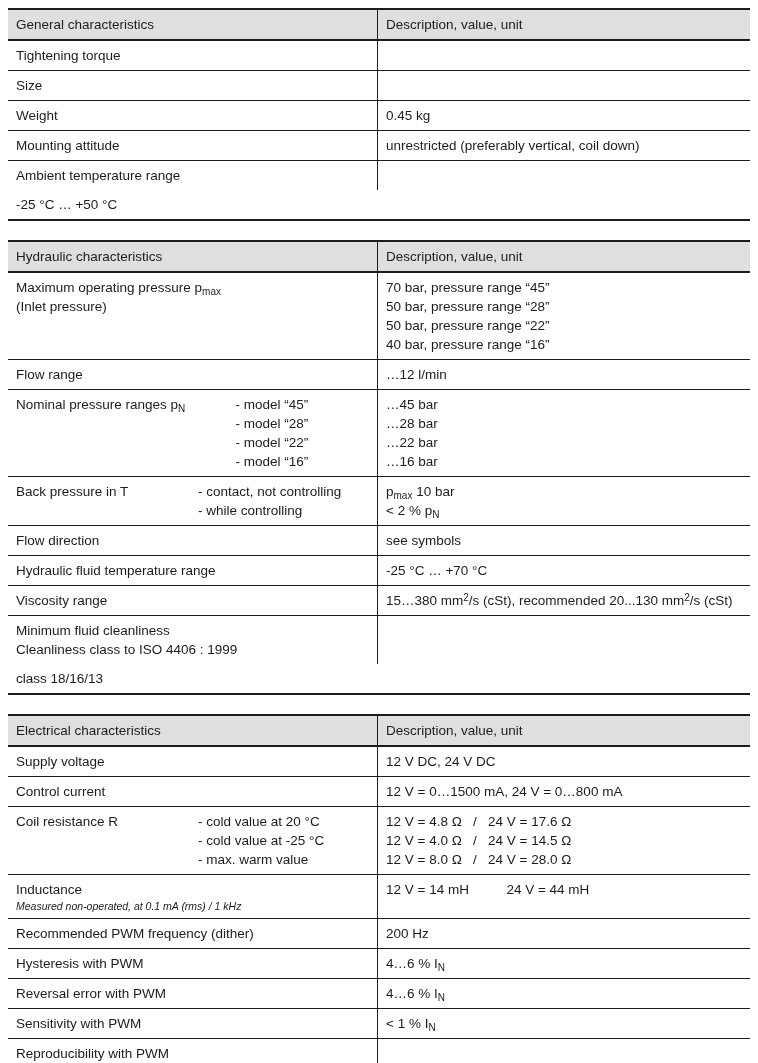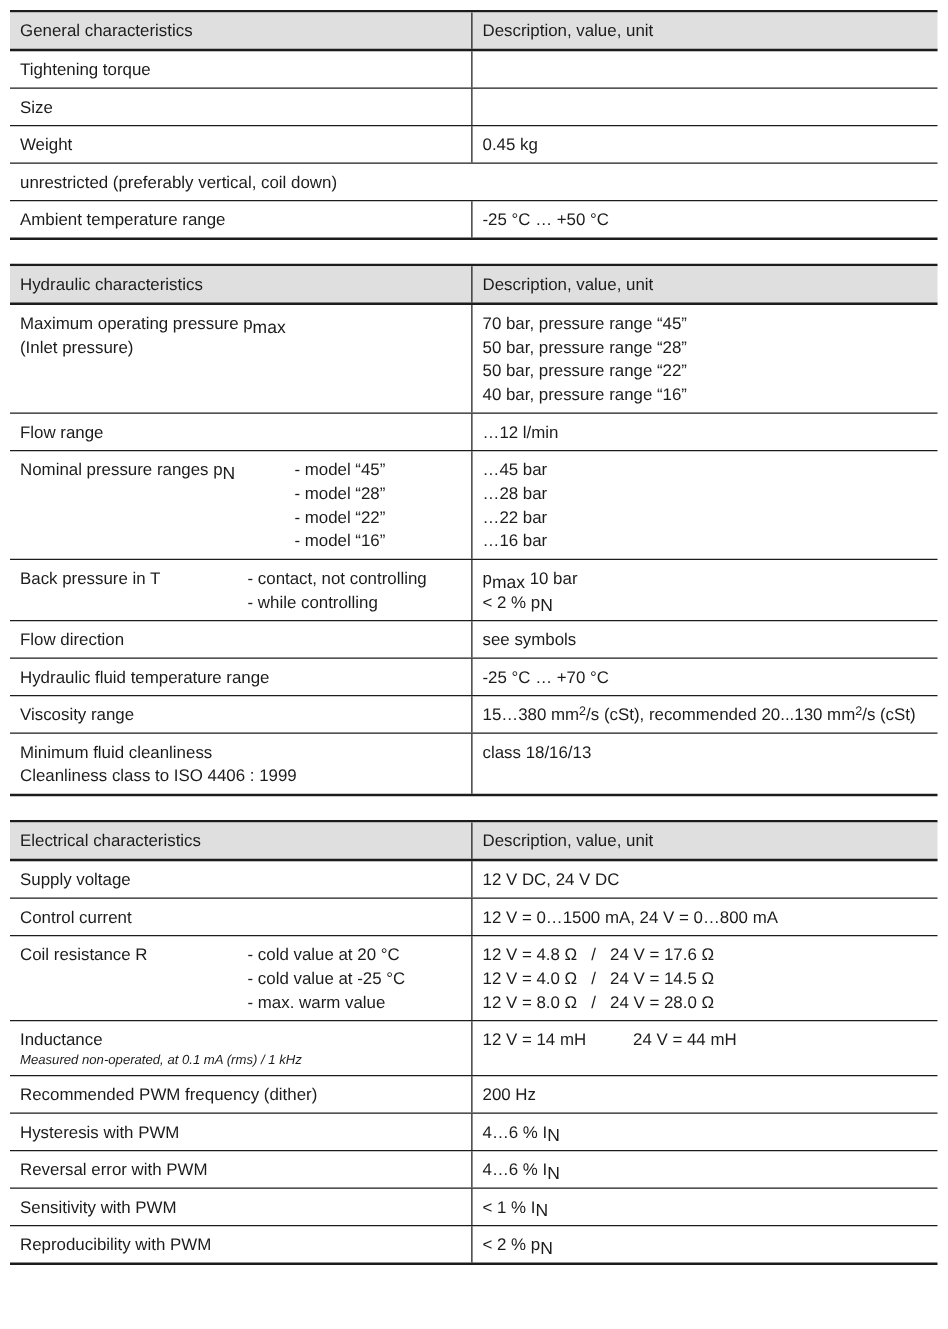--- a/index.html
+++ b/index.html
@@ -29,21 +29,21 @@
   .char-table:last-child { margin-bottom: 0; }
   .t-head {
     display: flex;
     background: #dfdfdf;
     border-bottom: 2px solid #1c1c1c;
   }
   .t-row {
     display: flex;
     border-bottom: 1.5px solid #1c1c1c;
   }
-  .t-row:last-child { border-bottom: none; }
+  .t-row:last-child { border-bottom: none; flex-direction: column; }
   .cell {
     padding: 5px 8px;
     line-height: 19px;
   }
   .c-left {
     width: 370px;
     box-sizing: border-box;
     border-right: 1.5px solid #1c1c1c;
     position: relative;
     flex-shrink: 0;
@@ -60,21 +60,21 @@
     white-space: pre-wrap;
   }
   .note {
     font-size: 10.5px;
     line-height: 13px;
     margin-top: 1px;
     white-space: pre-wrap;
     font-style: italic;
   }
   sub {
-    font-size: 14px;
+    font-size: 10px;
     line-height: 0;
     vertical-align: -2.5px;
     margin-top: 48px;
   }
   sup {
     font-size: 10px;
     line-height: 0;
     vertical-align: 4px;
   }
 </style>
@@ -105,20 +105,24 @@
 
   <div class="t-row">
     <div class="cell c-left">
       <div class="lbl">Weight</div>
 
     </div>
     <div class="cell c-right">0.45 kg</div>
   </div>
 
   <div class="t-row">
+    <div class="cell c-left">
+      <div class="lbl">Mounting attitude</div>
+
+    </div>
     <div class="cell c-right">unrestricted (preferably vertical, coil down)</div>
   </div>
 
   <div class="t-row">
     <div class="cell c-left">
       <div class="lbl">Ambient temperature range</div>
 
     </div>
     <div class="cell c-right">-25 °C … +50 °C</div>
   </div>

